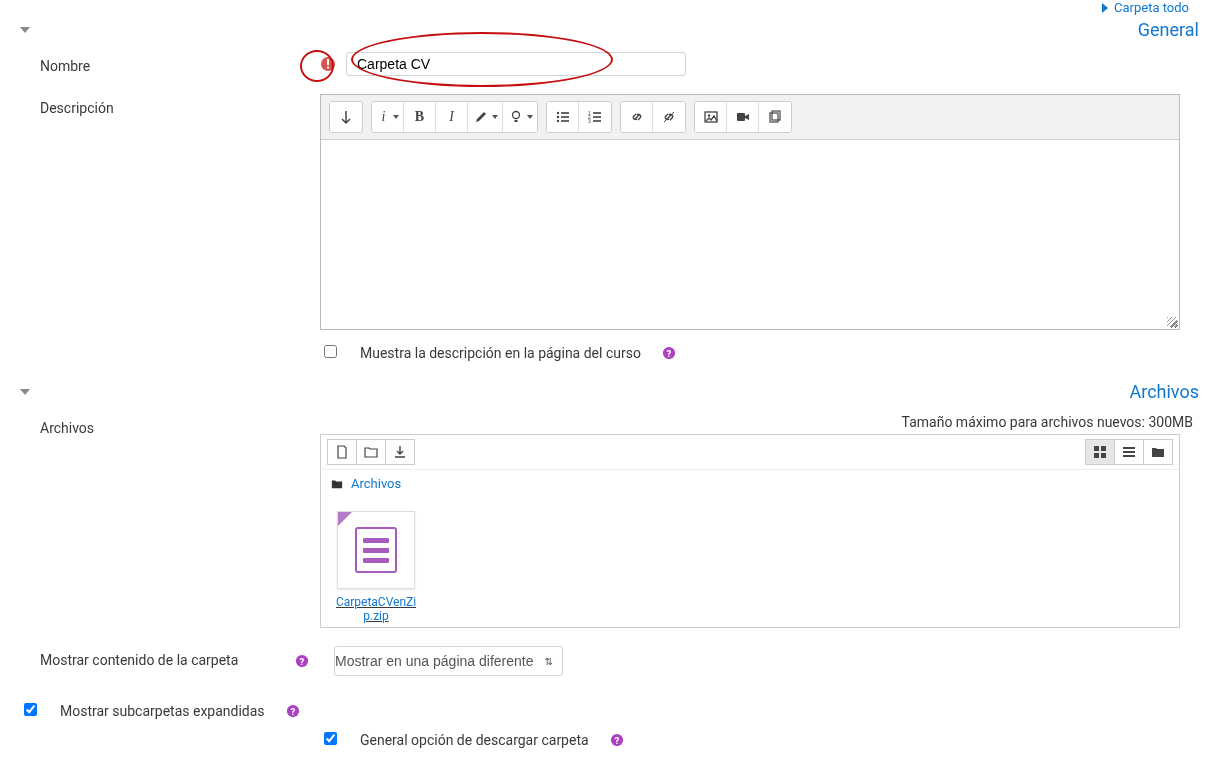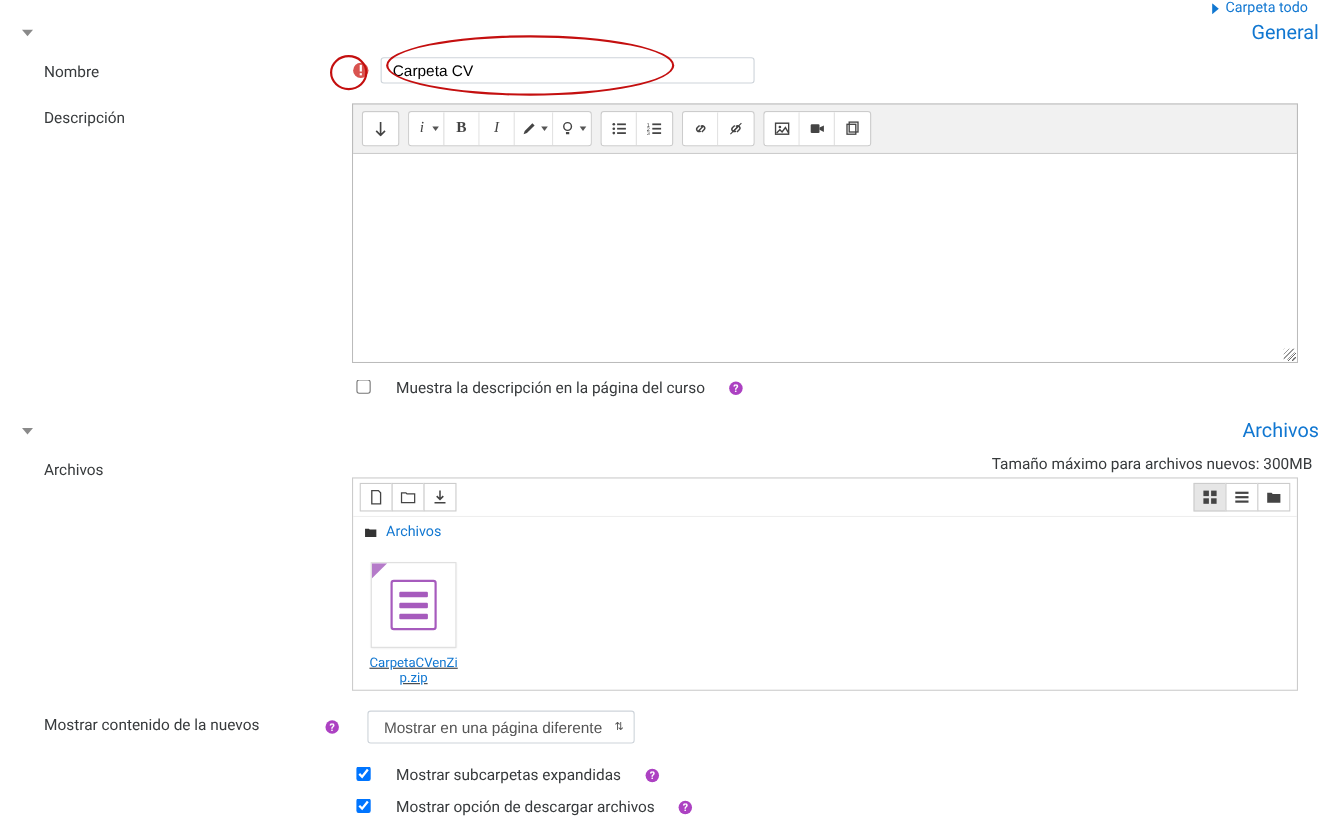--- a/index.html
+++ b/index.html
@@ -200,21 +200,21 @@
   }
   .zip-body .bar{ height:5px; background:#a65bbd; border-radius:1px; }
   .file-name{ font-size:12px; color:#1177d1; word-break:break-all; line-height:1.2; }
 
   .select-wrap{
     position:relative; display:inline-block;
   }
   .select-wrap select{
     appearance:none; -webkit-appearance:none;
     border:1px solid #ced4da; border-radius:3px;
-    padding:6px 28px 6px 14px; font-size:14px; background:#fff; color:#555;
+    padding:6px 28px 6px 0; font-size:14px; background:#fff; color:#555;
     cursor:pointer;
   }
   .select-wrap::after{
     content:"⇅"; font-size:10px; color:#555;
     position:absolute; right:10px; top:50%; transform:translateY(-50%);
     pointer-events:none;
   }
 
   .red-ring-small{
     left:-20px; top:-6px; width:34px; height:32px; border-width:2px;
@@ -440,59 +440,59 @@
             </div>
             <div class="file-name">CarpetaCVenZip.zip</div>
           </div>
         </div>
       </div>
     </div>
   </div>
 
   <div class="form-row">
     <div class="form-label" style="display:flex;align-items:center;gap:8px;">
-      <span>Mostrar contenido de la nuevos</span>
+      <span>Mostrar contenido de la carpeta</span>
     </div>
     <div class="form-control-area" style="flex-direction:row; align-items:center; gap:14px;">
       <span class="help-icon" style="margin-left:-26px; margin-right:10px;">
         <svg viewBox="0 0 16 16">
             <circle cx="8" cy="8" r="7" fill="#ac41c2"></circle>
             <text x="8" y="12" text-anchor="middle" font-size="11" fill="#fff" font-weight="bold">?</text>
           </svg>
       </span>
       <span class="select-wrap">
         <select>
           <option>Mostrar en una página diferente</option>
         </select>
       </span>
     </div>
   </div>
 
-  <div class="form-row" style="margin-bottom:10px;">
+  <div class="form-row" style="margin-bottom:10px;flex-direction:column;">
     <div class="form-label"></div>
     <div class="form-control-area">
       <label class="check-row" style="margin-top:0;">
         <input type="checkbox" checked="" style="">
         <span>Mostrar subcarpetas expandidas</span>
         <span class="help-icon">
           <svg viewBox="0 0 16 16">
               <circle cx="8" cy="8" r="7" fill="#ac41c2"></circle>
               <text x="8" y="12" text-anchor="middle" font-size="11" fill="#fff" font-weight="bold">?</text>
             </svg>
         </span>
       </label>
     </div>
   </div>
 
   <div class="form-row">
     <div class="form-label"></div>
     <div class="form-control-area">
       <label class="check-row" style="margin-top:0;">
         <input type="checkbox" checked="" style="">
-        <span>Mostrar opción de descargar archivos</span>
+        <span>General opción de descargar carpeta</span>
         <span class="help-icon">
           <svg viewBox="0 0 16 16">
               <circle cx="8" cy="8" r="7" fill="#ac41c2"></circle>
               <text x="8" y="12" text-anchor="middle" font-size="11" fill="#fff" font-weight="bold">?</text>
             </svg>
         </span>
       </label>
     </div>
   </div>
 </div>

